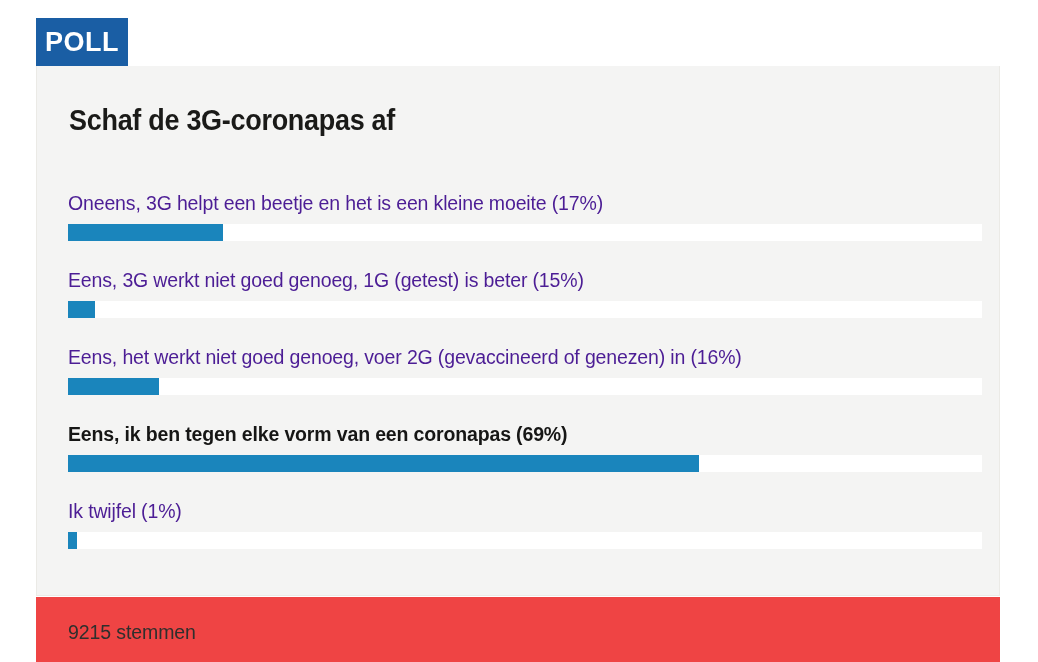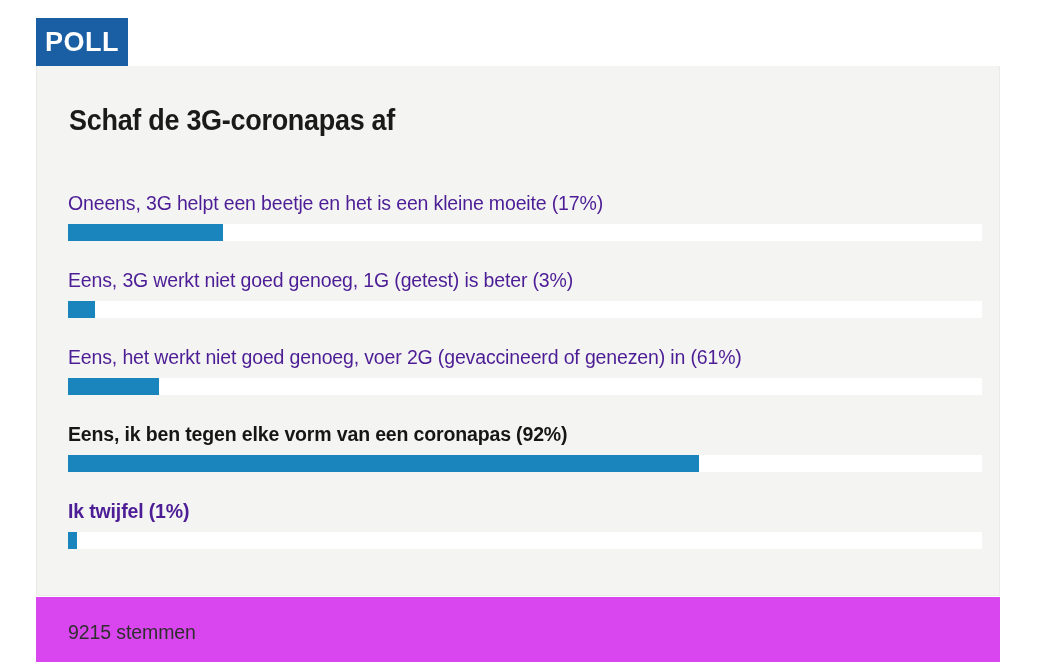--- a/index.html
+++ b/index.html
@@ -76,21 +76,20 @@
     left: 31px;
     top: 124px;
     width: 916px;
   }
 
   .poll-option {
     margin-bottom: 26px;
   }
   .poll-option:last-child {
     margin-bottom: 0;
-    font-weight: bold;
   }
 
   .option-label {
     font-size: 19.5px;
     color: #4c1d95;
     line-height: 26px;
     margin-bottom: 8px;
     white-space: nowrap;
     letter-spacing: -0.15px;
   }
@@ -115,21 +114,21 @@
     top: 0;
   }
 
   
   .poll-footer {
     position: absolute;
     left: 36px;
     top: 597px;
     width: 964px;
     height: 65px;
-    background: #d946ef;
+    background: #ef4444;
     box-sizing: border-box;
   }
 
   .footer-votes {
     position: absolute;
     left: 32px;
     top: 24px;
     font-size: 19.5px;
     color: #2f2f2d;
     letter-spacing: -0.1px;
@@ -150,35 +149,35 @@
     <div class="poll-options">
 
       <div class="poll-option">
         <div class="option-label">Oneens, 3G helpt een beetje en het is een kleine moeite (17%)</div>
         <div class="bar-track" style="background: rgb(255, 255, 255);">
           <div class="bar-fill" style="width: 17%; background: rgb(26, 133, 188);"></div>
         </div>
       </div>
 
       <div class="poll-option">
-        <div class="option-label">Eens, 3G werkt niet goed genoeg, 1G (getest) is beter (3%)</div>
+        <div class="option-label">Eens, 3G werkt niet goed genoeg, 1G (getest) is beter (15%)</div>
         <div class="bar-track" style="background: rgb(255, 255, 255);">
           <div class="bar-fill" style="width: 3%; background: rgb(26, 133, 188);"></div>
         </div>
       </div>
 
       <div class="poll-option">
-        <div class="option-label">Eens, het werkt niet goed genoeg, voer 2G (gevaccineerd of genezen) in (61%)</div>
+        <div class="option-label">Eens, het werkt niet goed genoeg, voer 2G (gevaccineerd of genezen) in (16%)</div>
         <div class="bar-track" style="background: rgb(255, 255, 255);">
           <div class="bar-fill" style="width: 10%; background: rgb(26, 133, 188);"></div>
         </div>
       </div>
 
       <div class="poll-option">
-        <div class="option-label is-voted">Eens, ik ben tegen elke vorm van een coronapas (92%)</div>
+        <div class="option-label is-voted">Eens, ik ben tegen elke vorm van een coronapas (69%)</div>
         <div class="bar-track" style="background: rgb(255, 255, 255);">
           <div class="bar-fill" style="width: 69%; background: rgb(26, 133, 188);"></div>
         </div>
       </div>
 
       <div class="poll-option">
         <div class="option-label">Ik twijfel (1%)</div>
         <div class="bar-track" style="background: rgb(255, 255, 255);">
           <div class="bar-fill" style="width: 1%; background: rgb(26, 133, 188);"></div>
         </div>

